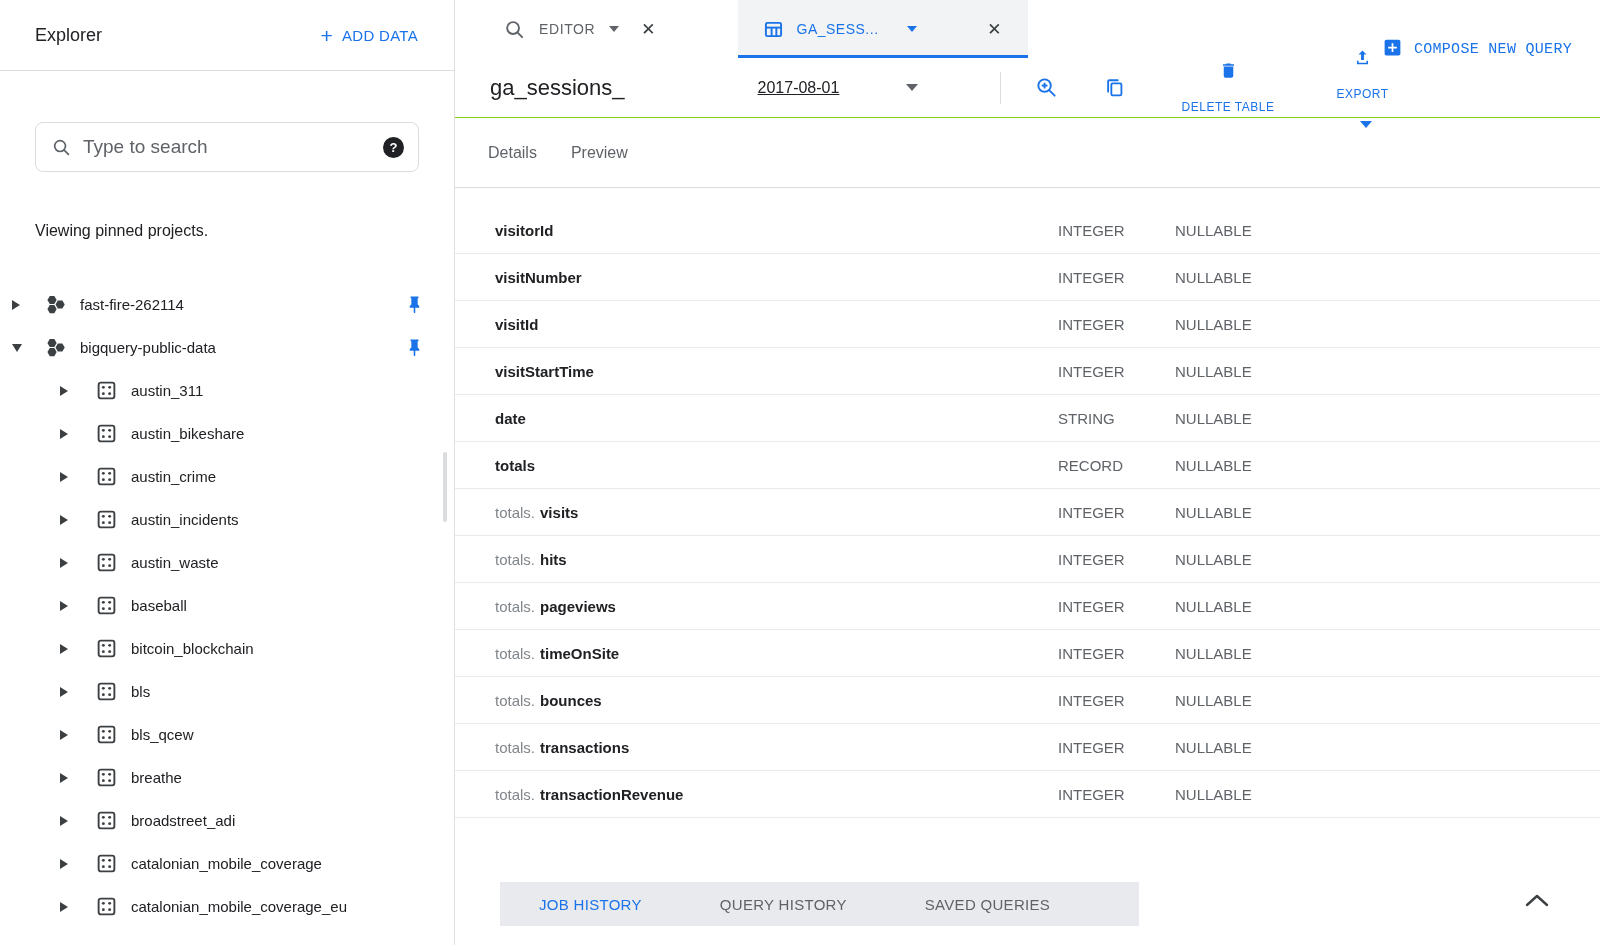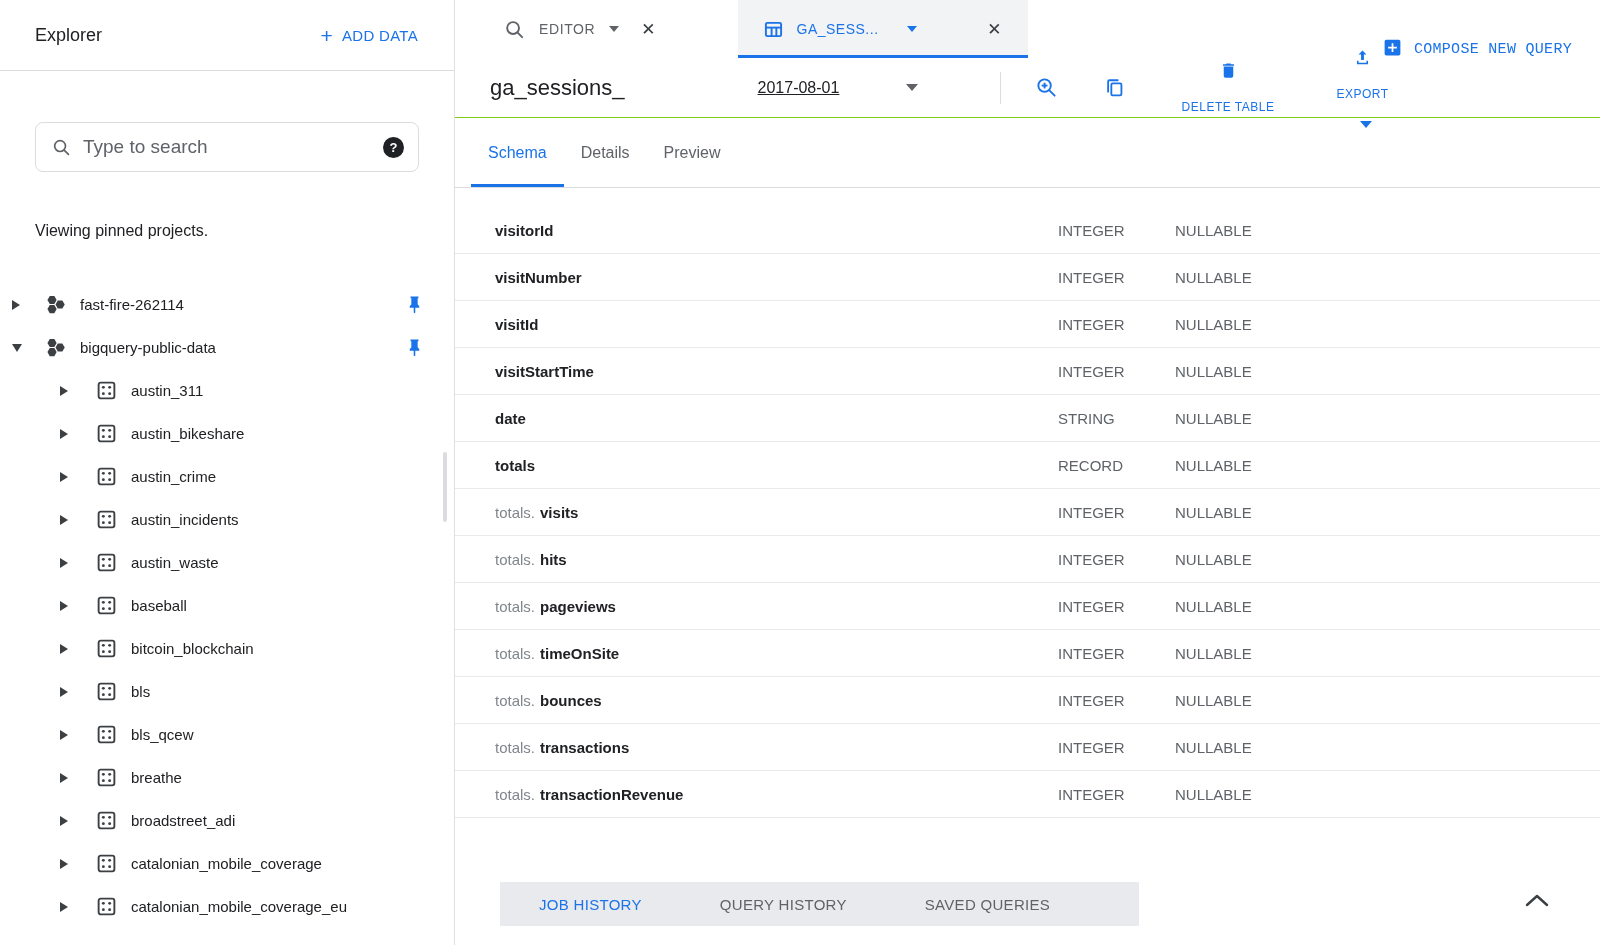--- a/index.html
+++ b/index.html
@@ -408,23 +408,20 @@
               <path d="M12 3l5 5.2h-3.2V15h-3.6V8.2H7z" fill="#1a73e8"></path>
               <path d="M5 16v4.5h14V16h-2v2.5H7V16z" fill="#1a73e8"></path>
             </svg>
         </span>
         <span>EXPORT</span>
         <span class="tri-blue"></span>
       </button>
     </div>
 
     <div class="view-tabs">
-        <div class="view-tab active">
-    <span>Schema</span>
-  </div>
         <div class="view-tab">
     <span>Details</span>
   </div>
         <div class="view-tab">
     <span>Preview</span>
   </div>
       </div>
 
     <div class="schema-table">
       <div>

